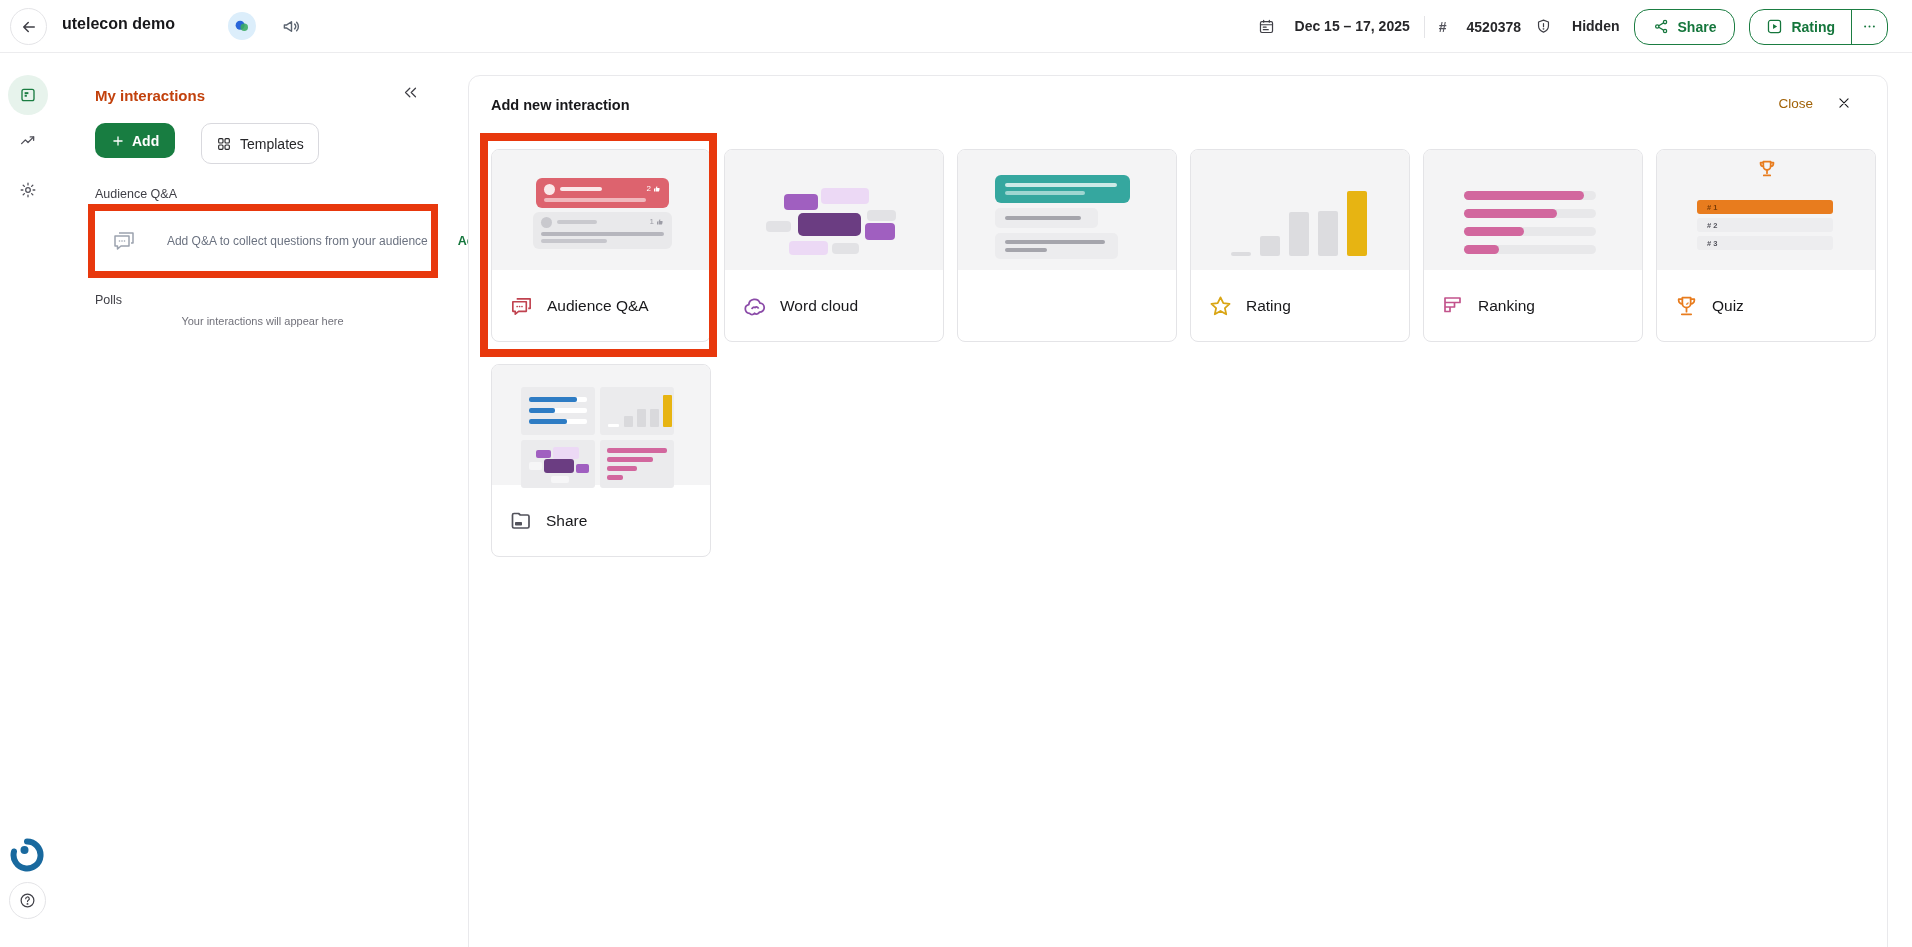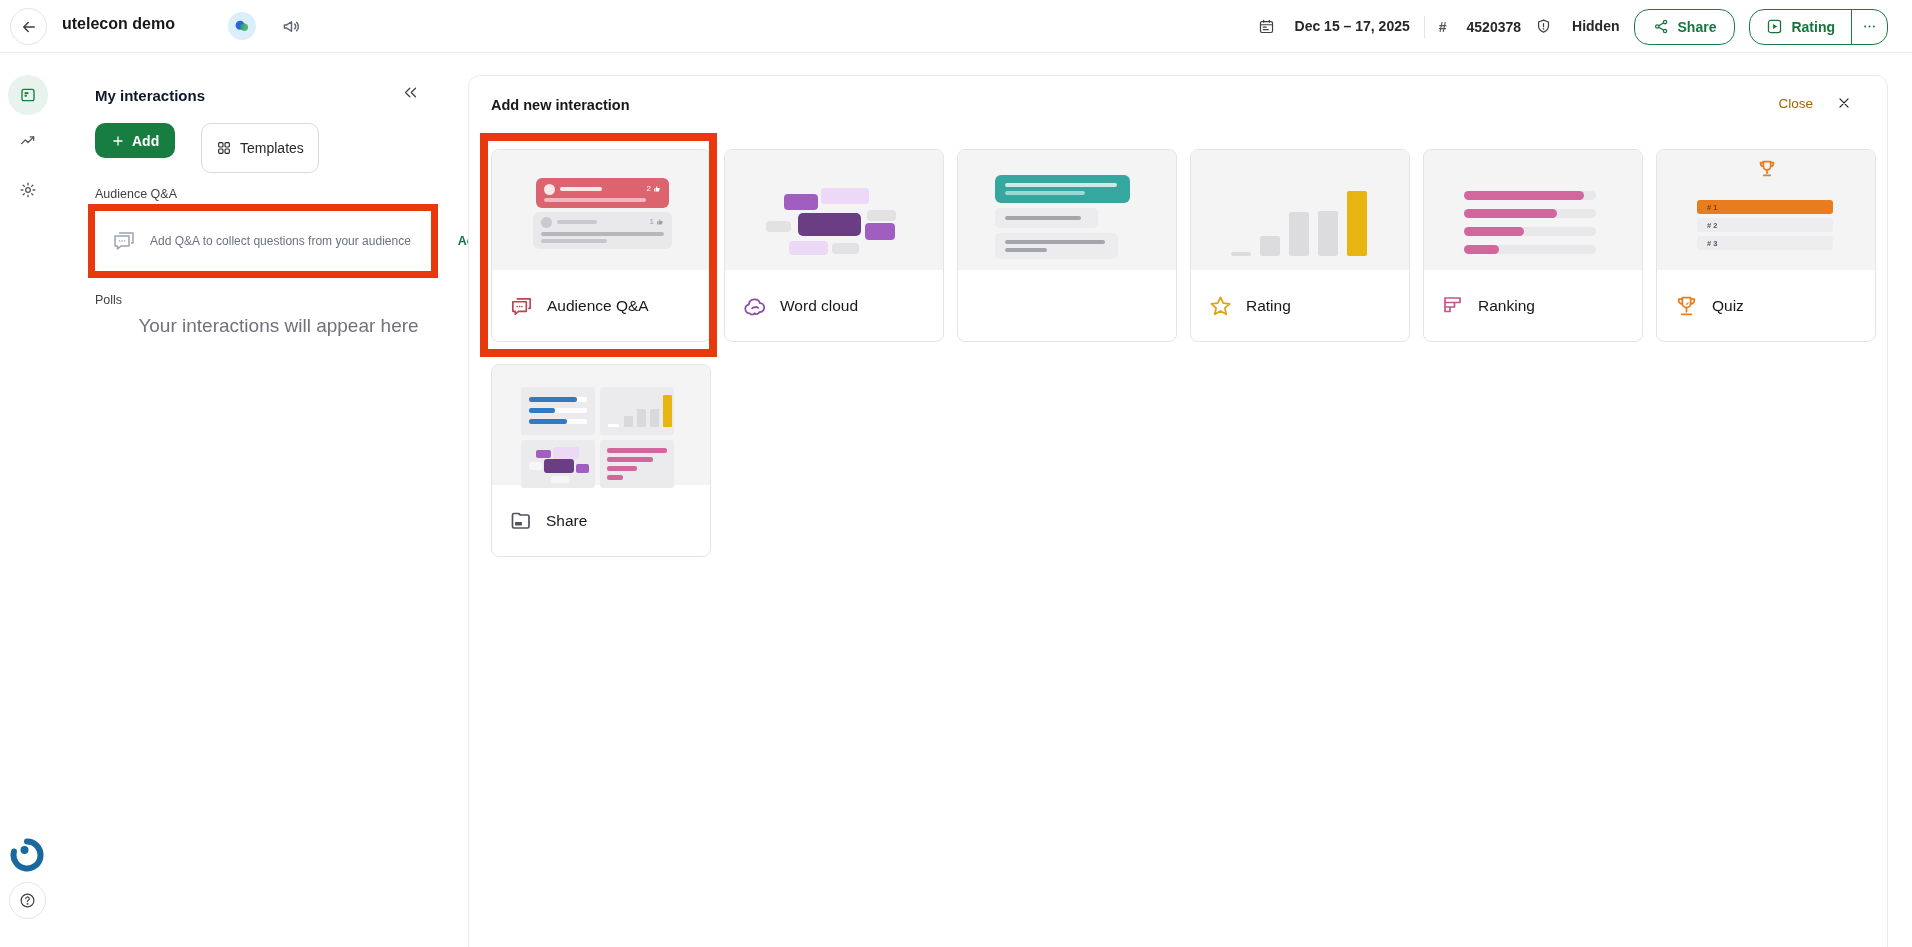--- a/index.html
+++ b/index.html
@@ -36,35 +36,35 @@
   .rail-item { position:absolute; left:8px; width:40px; height:40px; border-radius:50%;
     display:flex; align-items:center; justify-content:center; cursor:pointer; color:#52525b; }
   .rail-item.active { background:#e7f3ec; color:#1b7d42; }
   .logo-mark { position:absolute; left:10px; bottom:75px; width:34px; height:34px; }
   .help-btn { position:absolute; left:9px; bottom:28px; width:37px; height:37px; border-radius:50%;
     border:1px solid #e4e4e7; display:flex; align-items:center; justify-content:center;
     color:#3f3f46; cursor:pointer; background:#fff; }
 
   
   .sidebar { position:absolute; left:57px; top:53px; width:411px; bottom:0; background:#fff; }
-  .sb-title { position:absolute; left:38px; top:34px; font-size:15px; font-weight:700; color:#0f172a; }
+  .sb-title { position:absolute; left:38px; top:34px; font-size:15px; font-weight:700; color:#c2410c; }
   .collapse-btn { position:absolute; left:345px; top:31px; color:#3f3f46; cursor:pointer; }
   .add-btn { position:absolute; left:38px; top:70px; height:35px; padding:0 16px;
     display:flex; align-items:center; gap:7px; background:#187d41; color:#fff; border:none;
     border-radius:10px; font-size:14px; font-weight:700; cursor:pointer; }
-  .templates-btn { position:absolute; left:144px; top:70px; height:50px; padding:0 14px;
+  .templates-btn { position:absolute; left:144px; top:70px; height:41px; padding:0 14px;
     display:flex; align-items:center; gap:8px; background:#fff; color:#27272a;
     border:1px solid #d9d9de; border-radius:10px; font-size:14px; font-weight:500; cursor:pointer; }
   .section-label { position:absolute; left:38px; font-size:12.5px; color:#3f3f46; }
   .qa-card { position:absolute; left:38px; top:158px; width:403px; height:60px; background:#fff;
-    border-radius:16px; display:flex; align-items:center; padding:0 16px; gap:13px; }
+    border-radius:16px; display:flex; align-items:center; padding:0 16px; gap:13px;text-align:center; }
   .qa-card-text { flex:1; font-size:12px; line-height:1.4; color:#6b7280; }
   .qa-card-add { font-size:12.5px; font-weight:700; color:#15763c; cursor:pointer; }
-  .empty-text { position:absolute; left:16px; top:262px; width:100%; text-align:center;
-    font-size:19px; color:#71717a; }
+  .empty-text { position:absolute; left:0; top:262px; width:100%; text-align:center;
+    font-size:11px; color:#71717a; }
 
   
   .main-panel { position:absolute; left:468px; top:75px; width:1420px; height:890px;
     background:#fff; border:1px solid #e9e9ec; border-radius:12px; }
   .main-heading { position:absolute; left:22px; top:21px; font-size:14.5px; font-weight:700; color:#18181b; }
   .close-wrap { position:absolute; right:36px; top:20px; display:flex; align-items:flex-start; gap:24px;
     cursor:pointer; color:#a16207; }
   .close-label { font-size:13.5px; }
 
   .cards { position:absolute; left:22px; top:73px; display:grid;

